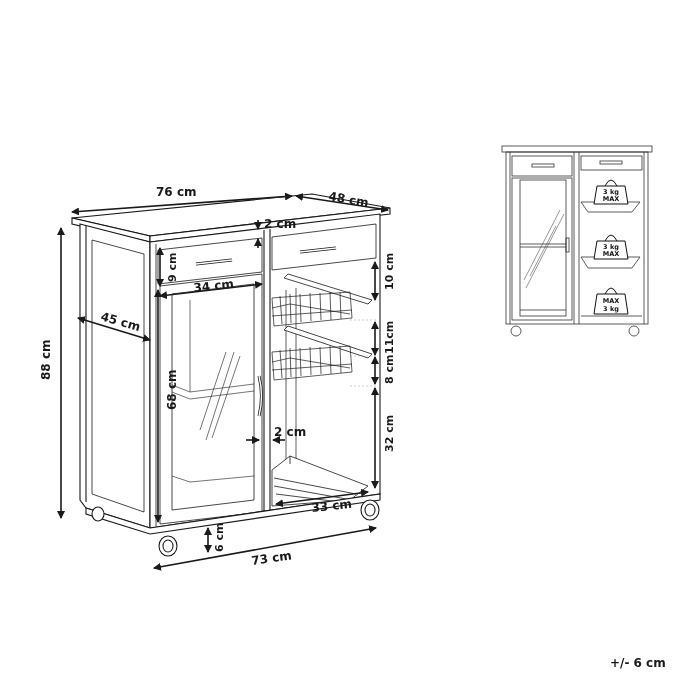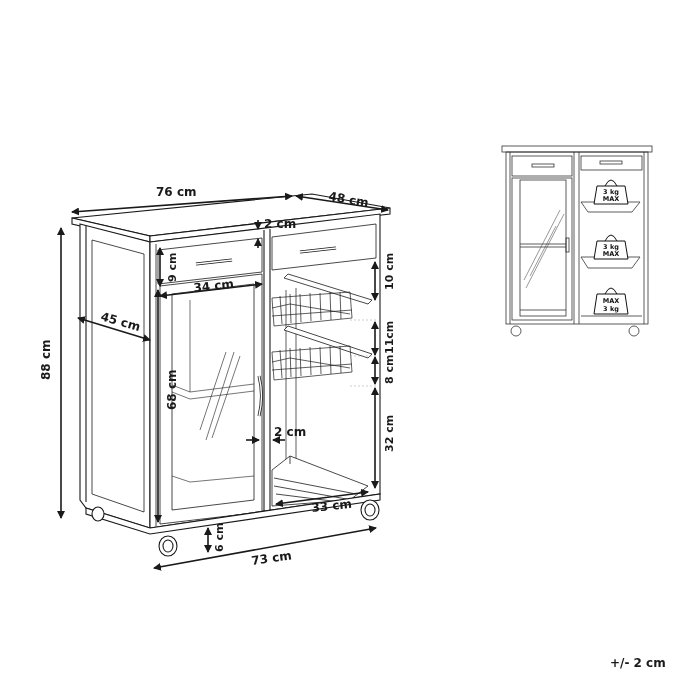--- a/index.html
+++ b/index.html
@@ -202,13 +202,13 @@
     </g>
   </g>
   <text class="wt" x="611" y="194" text-anchor="middle">3 kg</text>
   <text class="wt" x="611" y="201" text-anchor="middle">MAX</text>
   <text class="wt" x="611" y="249" text-anchor="middle">3 kg</text>
   <text class="wt" x="611" y="256" text-anchor="middle">MAX</text>
   <text class="wt" x="611" y="303" text-anchor="middle">MAX</text>
   <text class="wt" x="611" y="311" text-anchor="middle">3 kg</text>
 </svg>
 
-<div class="tol">+/- 2 cm</div>
+<div class="tol">+/- 6 cm</div>
 
 </body></html>

